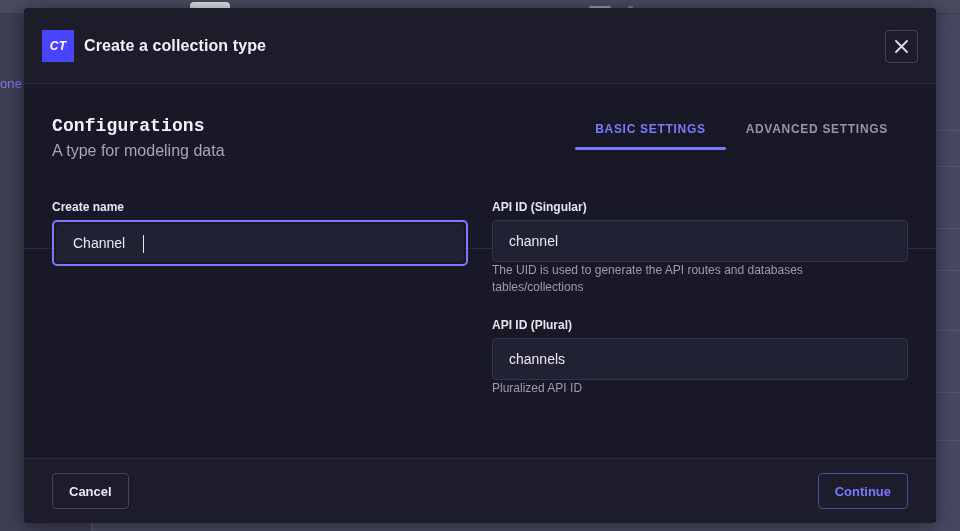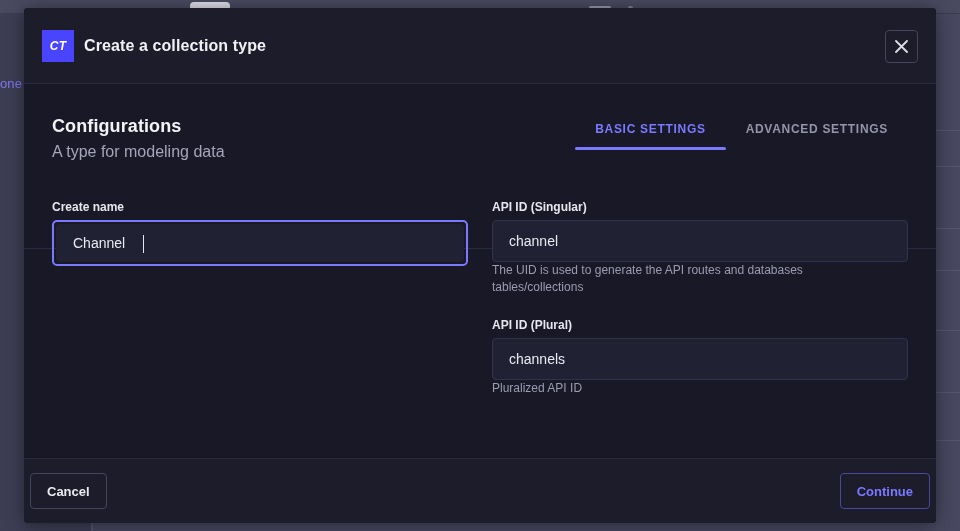--- a/index.html
+++ b/index.html
@@ -139,20 +139,21 @@
 
   .section-head {
     position: relative;
     height: 58px;
   }
   .section-title {
     font-size: 18px;
     font-weight: bold;
     color: #f2f2f7;
     letter-spacing: .1px;
+    font-family: Liberation Mono, monospace;
   }
   .section-sub {
     margin-top: 6px;
     font-size: 16px;
     color: #a5a5ba;
   }
 
   .tabs {
     position: absolute;
     right: 0; top: 6px;
@@ -241,21 +242,21 @@
 
   .modal-footer {
     position: absolute;
     left: 0; right: 0; bottom: 0;
     height: 65px;
     background: #1c1c2b;
     border-top: 1px solid #2a2a3f;
     display: flex;
     align-items: center;
     justify-content: space-between;
-    padding: 0 6px;
+    padding: 0 28px;
   }
   .btn {
     height: 36px;
     border-radius: 4px;
     font-size: 13px;
     font-weight: bold;
     font-family: "Liberation Sans", sans-serif;
     cursor: pointer;
     padding: 0 16px;
     background: transparent;

